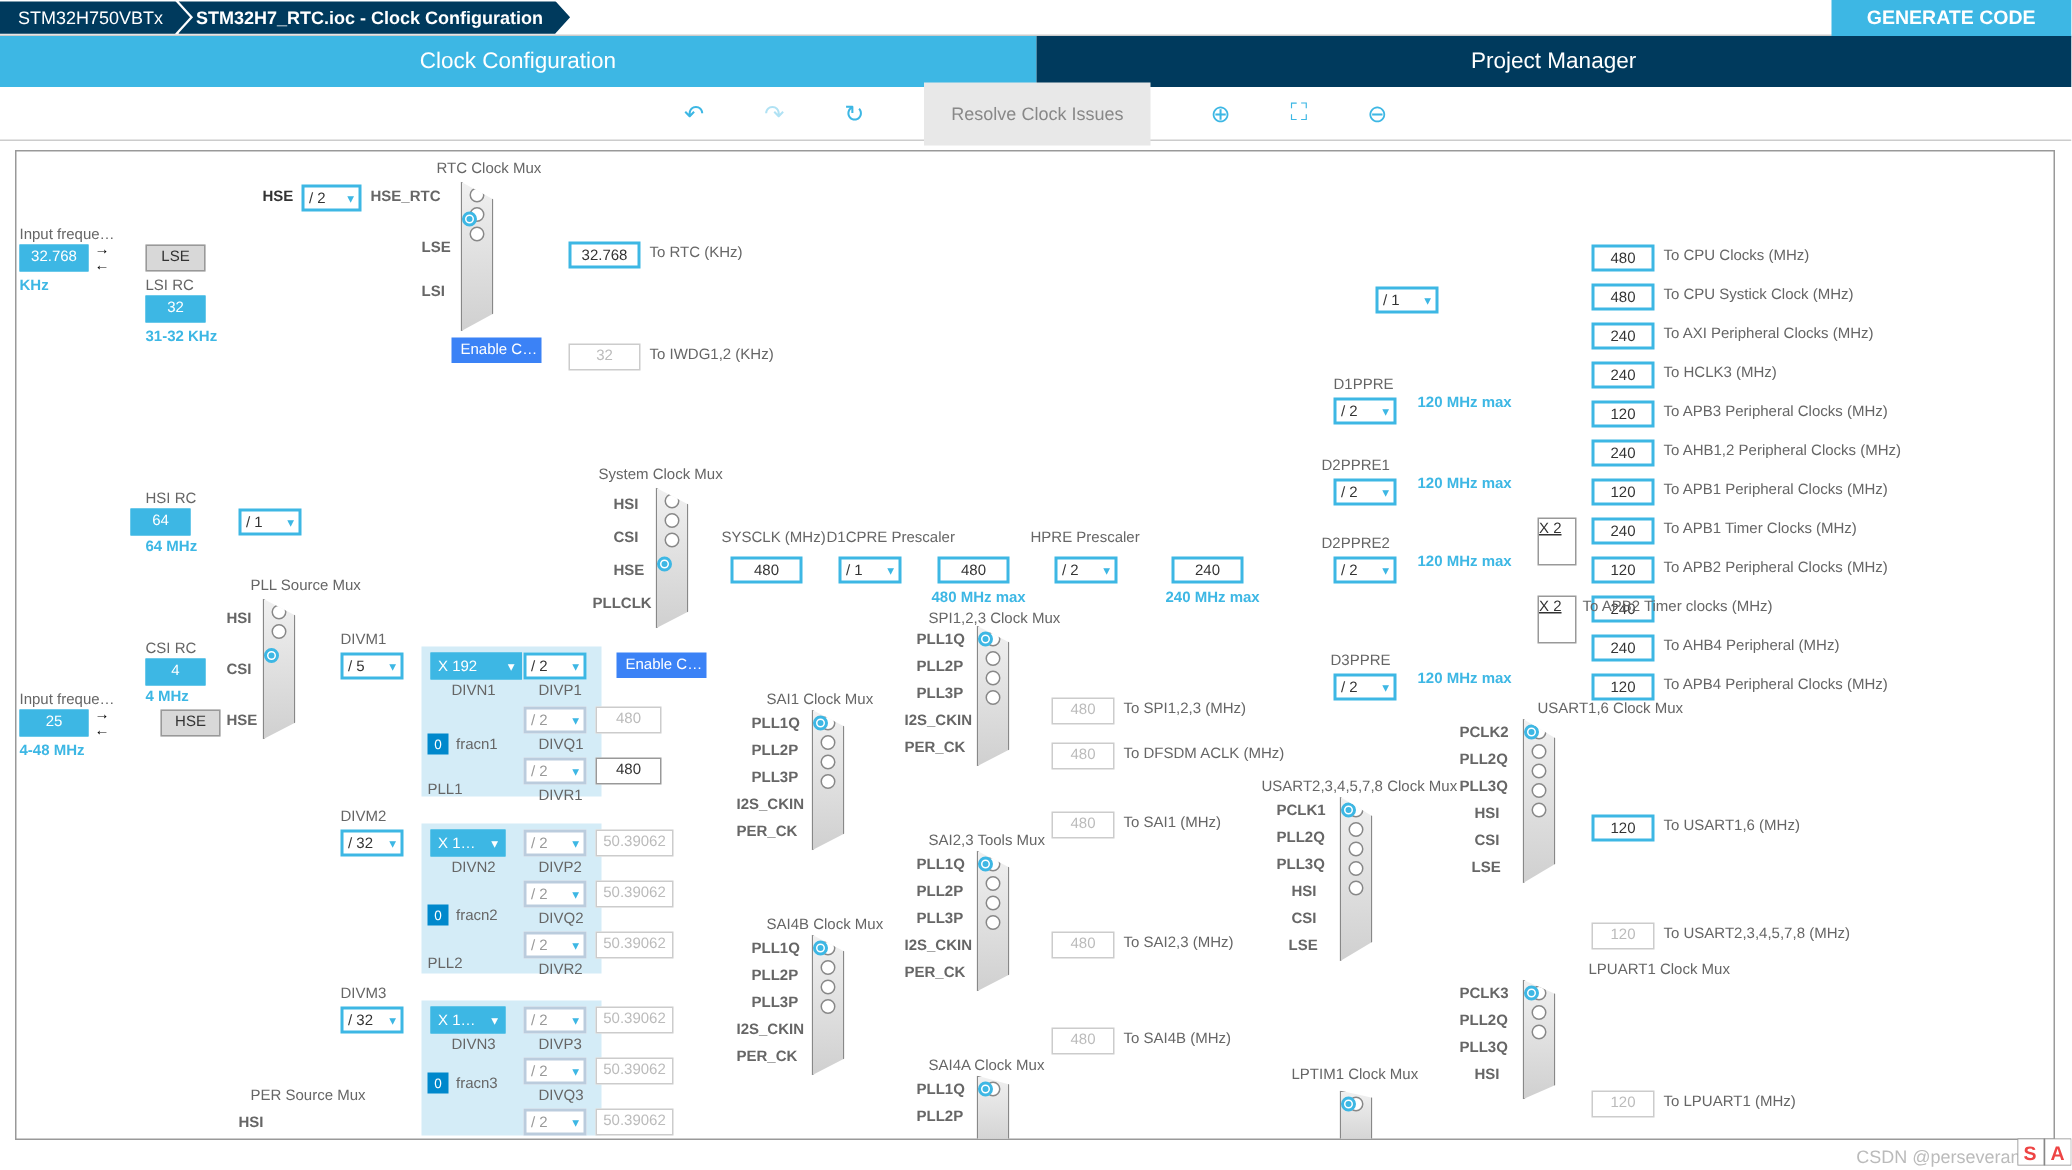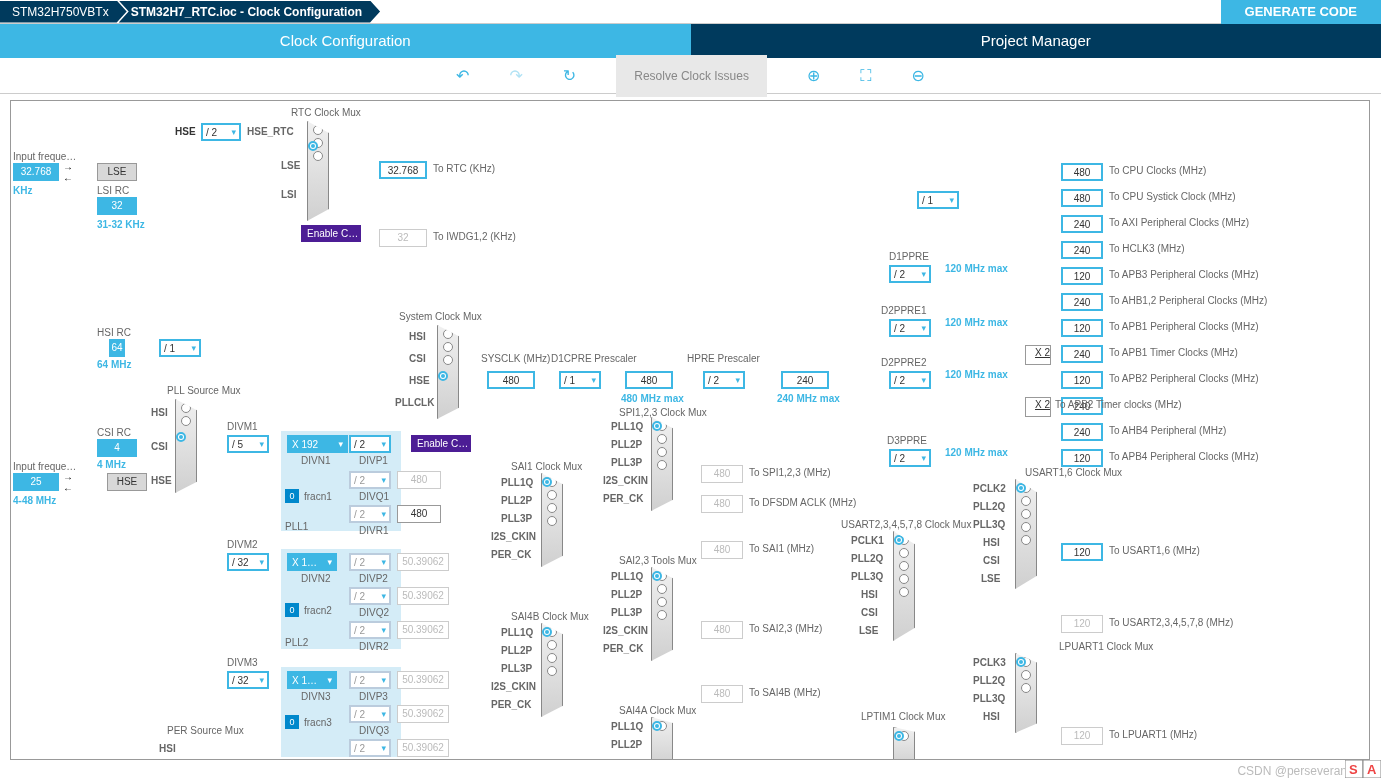--- a/index.html
+++ b/index.html
@@ -32,23 +32,23 @@
 .sel { position: absolute; width: 48px; height: 18px; border: 2px solid #3db7e4; background: #fff; display: flex; align-items: center; padding: 0 3px; font-size: 10px; }
 .sel::after { content: "▾"; margin-left: auto; color: #3db7e4; font-size: 9px; }
 .sel.pale { border-color: #bcd; color: #999; }
 .sel.solid { background: #3db7e4; color: #fff; }
 .sel.solid::after { color: #fff; }
 .mux { position: absolute; width: 22px; background: linear-gradient(#f0f0f0,#d0d0d0); border: 1px solid #888; clip-path: polygon(0 0, 100% 12%, 100% 88%, 0 100%); }
 .mux .dot { width: 10px; height: 10px; border: 1px solid #888; border-radius: 50%; margin: 3px auto; background: #fff; }
 .mux .dot.sel { border: 2px solid #3db7e4; width: 10px; height: 10px; padding: 0; }
 .mux .dot.sel::before { content:""; display:block; width:4px; height:4px; background:#3db7e4; border-radius:50%; margin:1px auto; }
 .mux .dot.sel::after { content: none; }
-.enable { position: absolute; background: #4c1d95; color: #fff; font-size: 10px; padding: 3px 6px; white-space: nowrap; overflow: hidden; }
+.enable { position: absolute; background: #3b82f6; color: #fff; font-size: 10px; padding: 3px 6px; white-space: nowrap; overflow: hidden; }
 .smallblue { position: absolute; width: 14px; height: 14px; background: #0088cc; color: #fff; font-size: 9px; text-align: center; line-height: 14px; }
-.x2 { position: absolute; width: 26px; height: 20px; border: 1px solid #999; text-align: right; line-height: 14px; font-size: 10px; text-decoration: underline; }
+.x2 { position: absolute; width: 26px; height: 32px; border: 1px solid #999; text-align: left; line-height: 14px; font-size: 10px; text-decoration: underline; }
 .pllblock { position: absolute; background: #d4ecf7; }
 .watermark { position: absolute; right: 8px; bottom: 2px; font-size: 12px; color: #bbb; }
 .badge { position: absolute; right: 0; bottom: 0; }
 .arrow-lr { position:absolute; font-size:10px; color:#000; }
 </style>
 </head>
 <body>
 
 <div class="breadcrumb">
   <div class="bc-item first">STM32H750VBTx</div>
@@ -94,21 +94,21 @@
       <div class="dot"></div>
       <div class="dot"></div>
   </div>
   <div class="valbox blue" style="left:368px;top:60px;width:48px">32.768</div>
   <div class="label" style="left:422px;top:62px">To RTC (KHz)</div>
   <div class="enable" style="left:290px;top:124px;width:60px">Enable C…</div>
   <div class="valbox dim" style="left:368px;top:128px;width:48px">32</div>
   <div class="label" style="left:422px;top:130px">To IWDG1,2 (KHz)</div>
 
   <div class="label" style="left:86px;top:226px">HSI RC</div>
-  <div class="valbox solid" style="left:98px;top:238px;width:16px">64</div>
+  <div class="valbox solid" style="left:76px;top:238px;width:40px">64</div>
   <div class="hint" style="left:86px;top:258px">64 MHz</div>
   <div class="sel" style="left:148px;top:238px;width:42px">/ 1</div>
 
   <div class="label" style="left:86px;top:326px">CSI RC</div>
   <div class="valbox solid" style="left:86px;top:338px;width:40px">4</div>
   <div class="hint" style="left:86px;top:358px">4 MHz</div>
 
   <div class="label" style="left:2px;top:360px">Input freque…</div>
   <div class="valbox solid" style="left:2px;top:372px;width:46px">25</div>
   <div class="arrow-lr" style="left:52px;top:370px">→<br>←</div>

